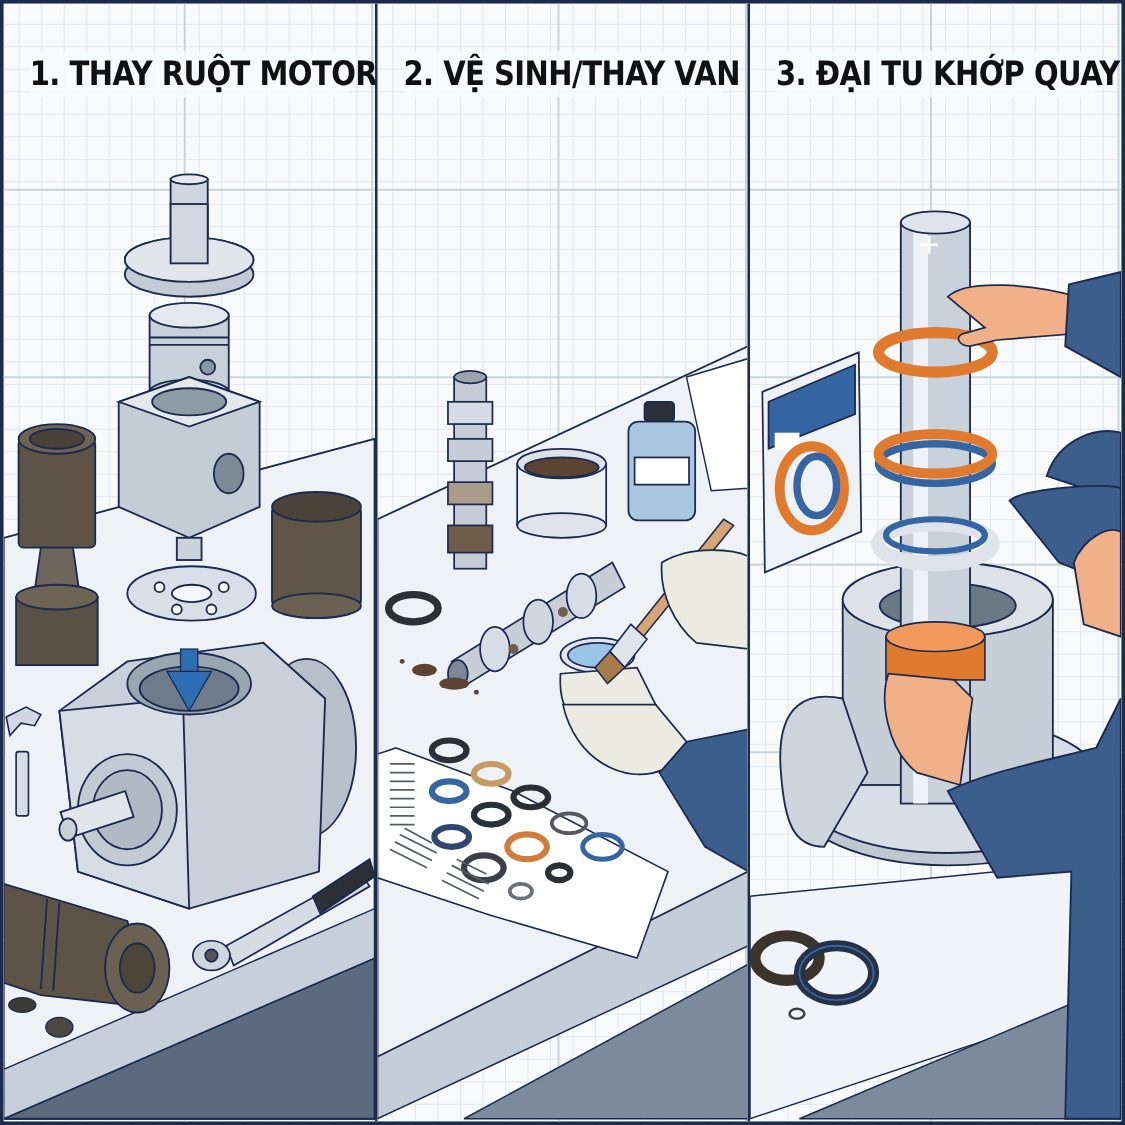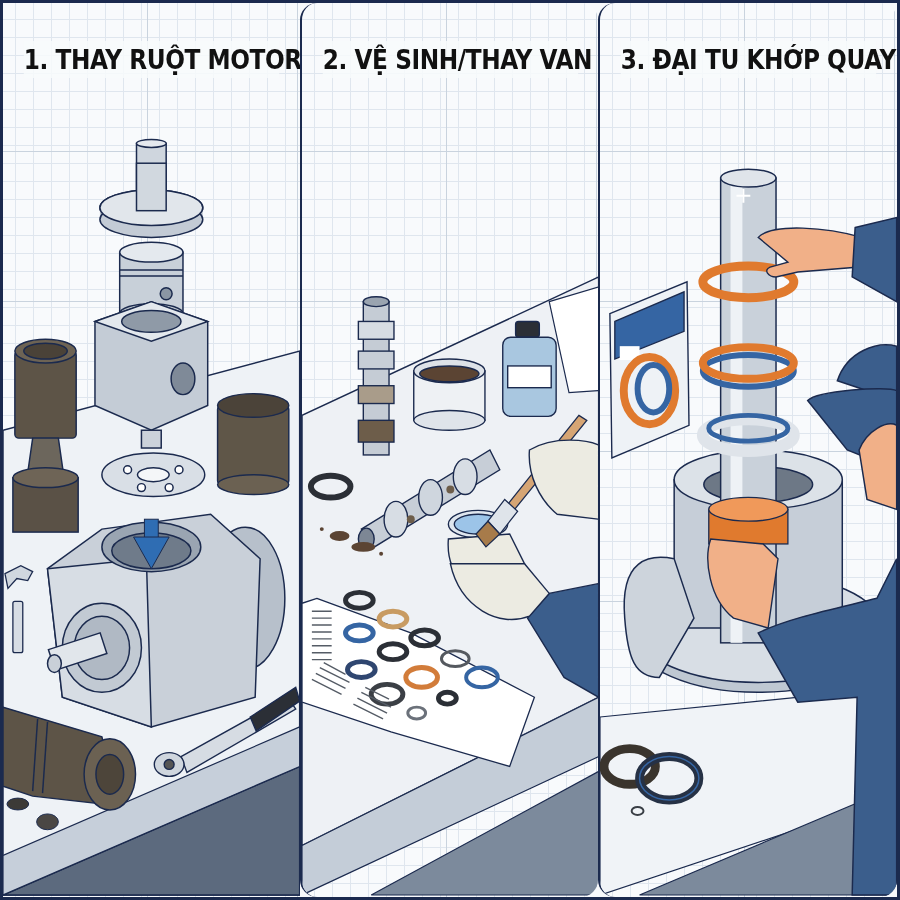--- a/index.html
+++ b/index.html
@@ -9,21 +9,21 @@
     position: relative; flex: 1 1 0; height: 100%; overflow: hidden;
     background-color: #f8fafc;
     background-image:
       linear-gradient(#c9d3de 1.5px, transparent 1.5px),
       linear-gradient(90deg, #c9d3de 1.5px, transparent 1.5px),
       linear-gradient(#dfe6ee 1px, transparent 1px),
       linear-gradient(90deg, #dfe6ee 1px, transparent 1px);
     background-size: 150px 150px, 150px 150px, 18px 18px, 18px 18px;
     background-position: -6px -2px, -6px -2px, -6px -2px, -6px -2px;
   }
-  .panel + .panel { border-left: 2.5px solid #1b2a4e; border-radius: 17px; }
+  .panel + .panel { border-left: 2.5px solid #1b2a4e; }
   .title {
     position: absolute; top: 38px; left: 0; right: 0; text-align: center;
     font-family: "DejaVu Sans", sans-serif; font-weight: bold;
     font-size: 27px; letter-spacing: -0.5px; color: #111; white-space: nowrap;
     transform: scaleX(0.86); transform-origin: center;
     background: rgba(248,250,252,0.85); padding: 3px 0;
   }
   svg.art { position: absolute; left: 0; top: 0; width: 100%; height: 100%; }
 </style>
 </head>

